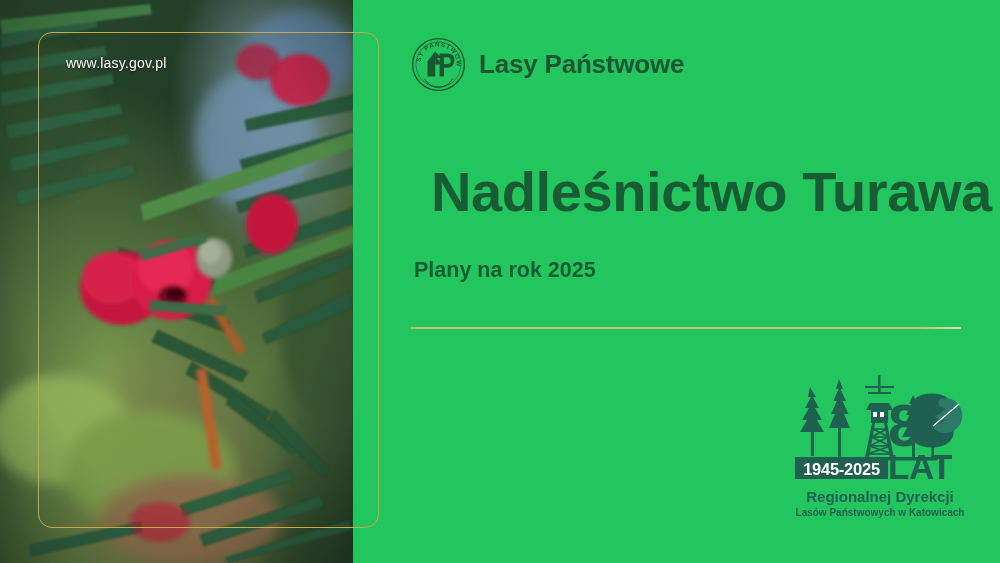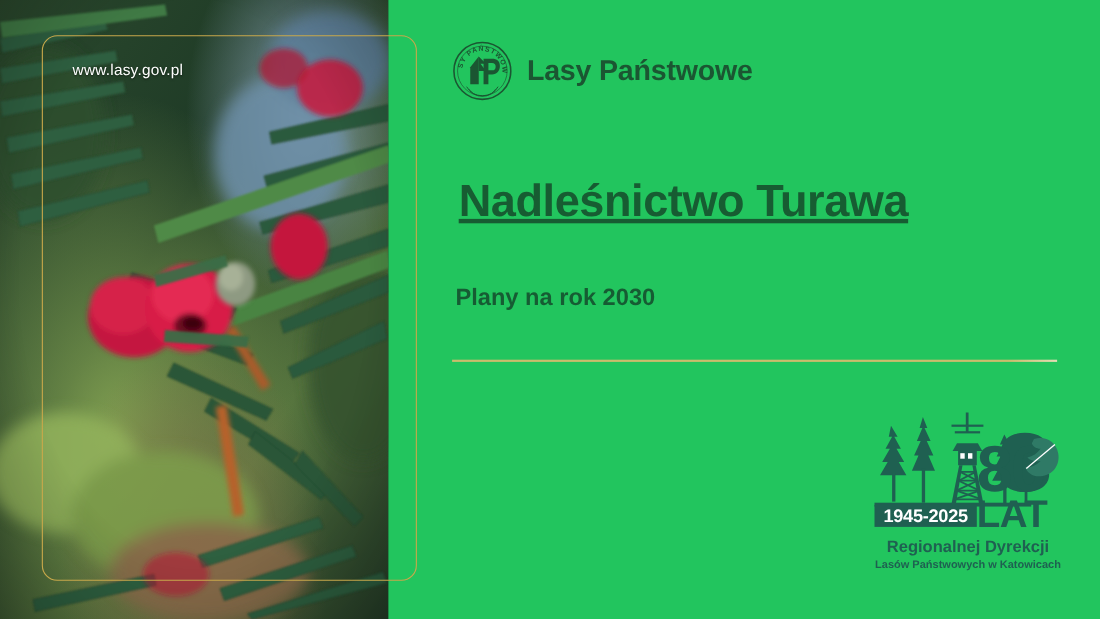--- a/index.html
+++ b/index.html
@@ -87,28 +87,27 @@
     position: absolute;
     right: 20px;
     top: 28px;
     width: 135px;
   }
   .anniv-100 svg { display: block; width: 135px; height: 76px; }
 
   
   .main-title {
     position: absolute;
-    left: 6px;
+    left: 20px;
     top: 159px;
-    font-size: 41px;
+    font-size: 56px;
     font-weight: bold;
     color: #175c32;
     letter-spacing: -0.4px;
     white-space: nowrap;
-    text-decoration: underline;
   }
   .subtitle {
     position: absolute;
     left: 3px;
     top: 256px;
     font-size: 21.5px;
     font-weight: bold;
     color: #165c33;
     line-height: 1.33;
     white-space: nowrap;
@@ -291,21 +290,21 @@
           <path d="M28 80 A26 26 0 0 0 72 80" fill="none" stroke="#1b5632" stroke-width="1.1"></path>
         </svg>
       </span>
       <span class="lp-wordmark">Lasy Państwowe</span>
     </div>
 
 
     <div class="main-title">Nadleśnictwo Turawa</div>
 
     <div class="subtitle">
-      <div>Plany na rok 2030</div>
+      <div>Plany na rok 2025</div>
     </div>
 
     <div class="rule"></div>
 
     <div class="anniv-80">
       <svg viewBox="0 0 360 250" xmlns="http://www.w3.org/2000/svg" aria-hidden="true">
         <g fill="#1f6051">
 
           <path d="M42 42 L54 62 L48 62 L60 84 L52 84 L66 108 L56 108 L70 132 L22 132 L36 108 L26 108
                    L40 84 L32 84 L44 62 L38 62 Z" transform="translate(-2,0)"></path>

